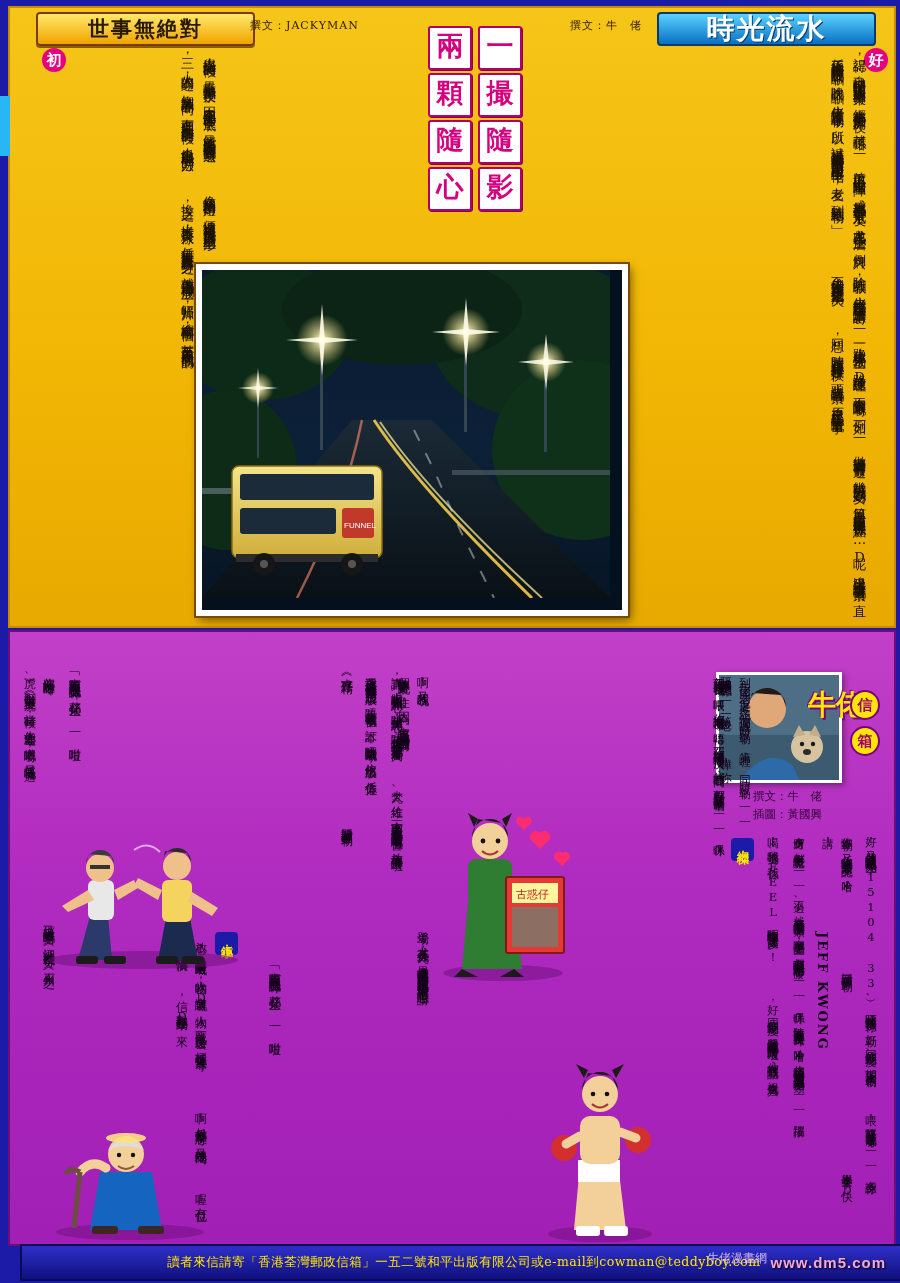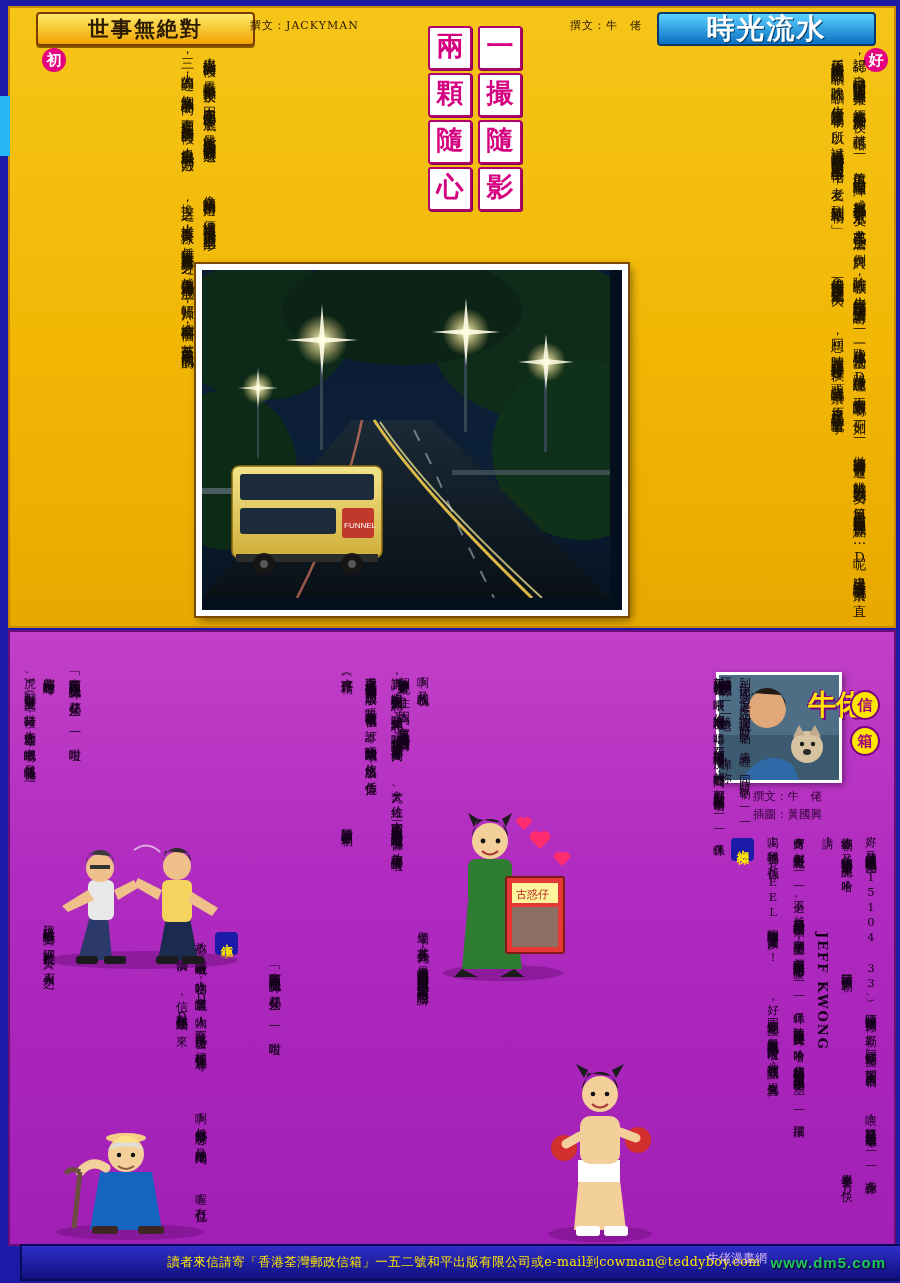--- a/index.html
+++ b/index.html
@@ -134,21 +134,21 @@
   
   .footer{
     position:absolute;left:20px;top:1244px;width:884px;height:33px;
     background:linear-gradient(180deg,#2f2fc8,#10107f);
     border:2px solid #0a0a55;
     display:flex;align-items:center;justify-content:center;
     color:#ffe600;font-family:"DejaVu Serif","Liberation Serif",serif;
     font-size:12.5px;letter-spacing:.5px;
   }
   .watermark{
-    position:absolute;right:14px;top:1254px;color:#22c55e;font-size:15px;
+    position:absolute;right:14px;top:1254px;color:#f9a8d4;font-size:15px;
     font-weight:bold;font-family:"Liberation Sans",sans-serif;letter-spacing:1px;
     text-shadow:1px 1px 2px #000;
   }
   .wm-cn{
     position:absolute;right:133px;top:1250px;color:#e8c8ff;font-size:12px;
     font-family:"DejaVu Serif","Liberation Serif",serif;opacity:.85;
   }
   .left-tab{
     position:absolute;left:0;top:96px;width:10px;height:60px;background:#29b6f6;
   }

